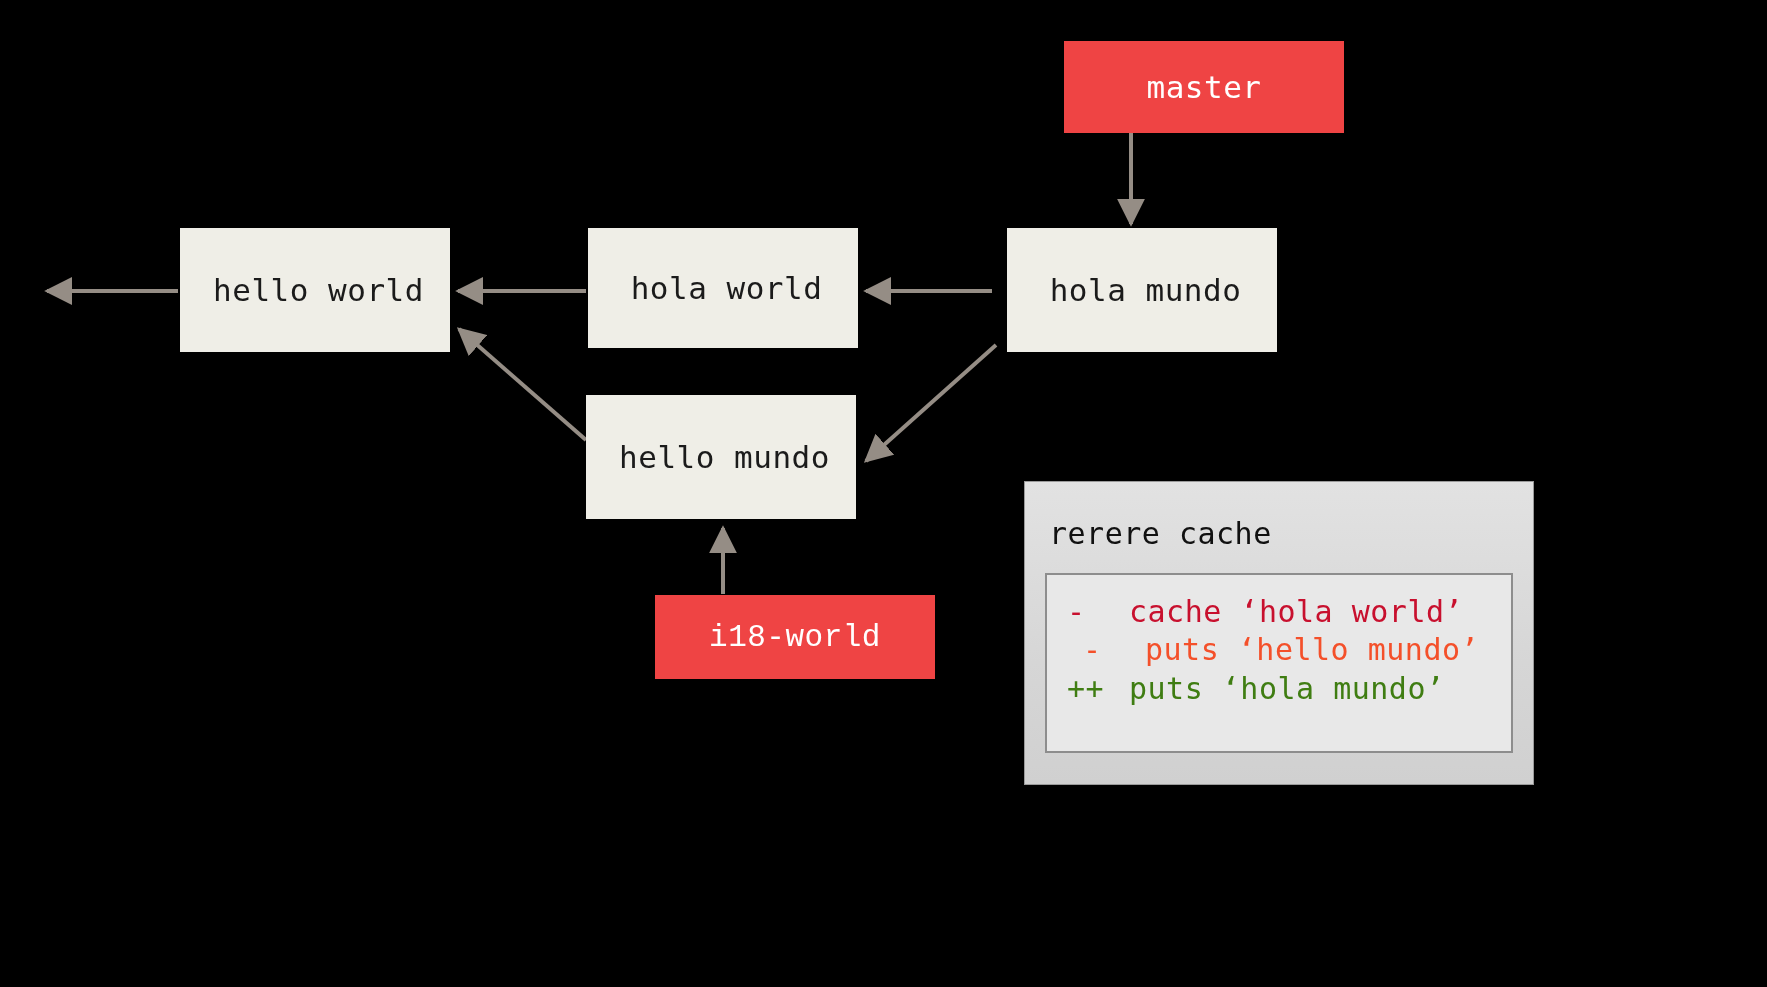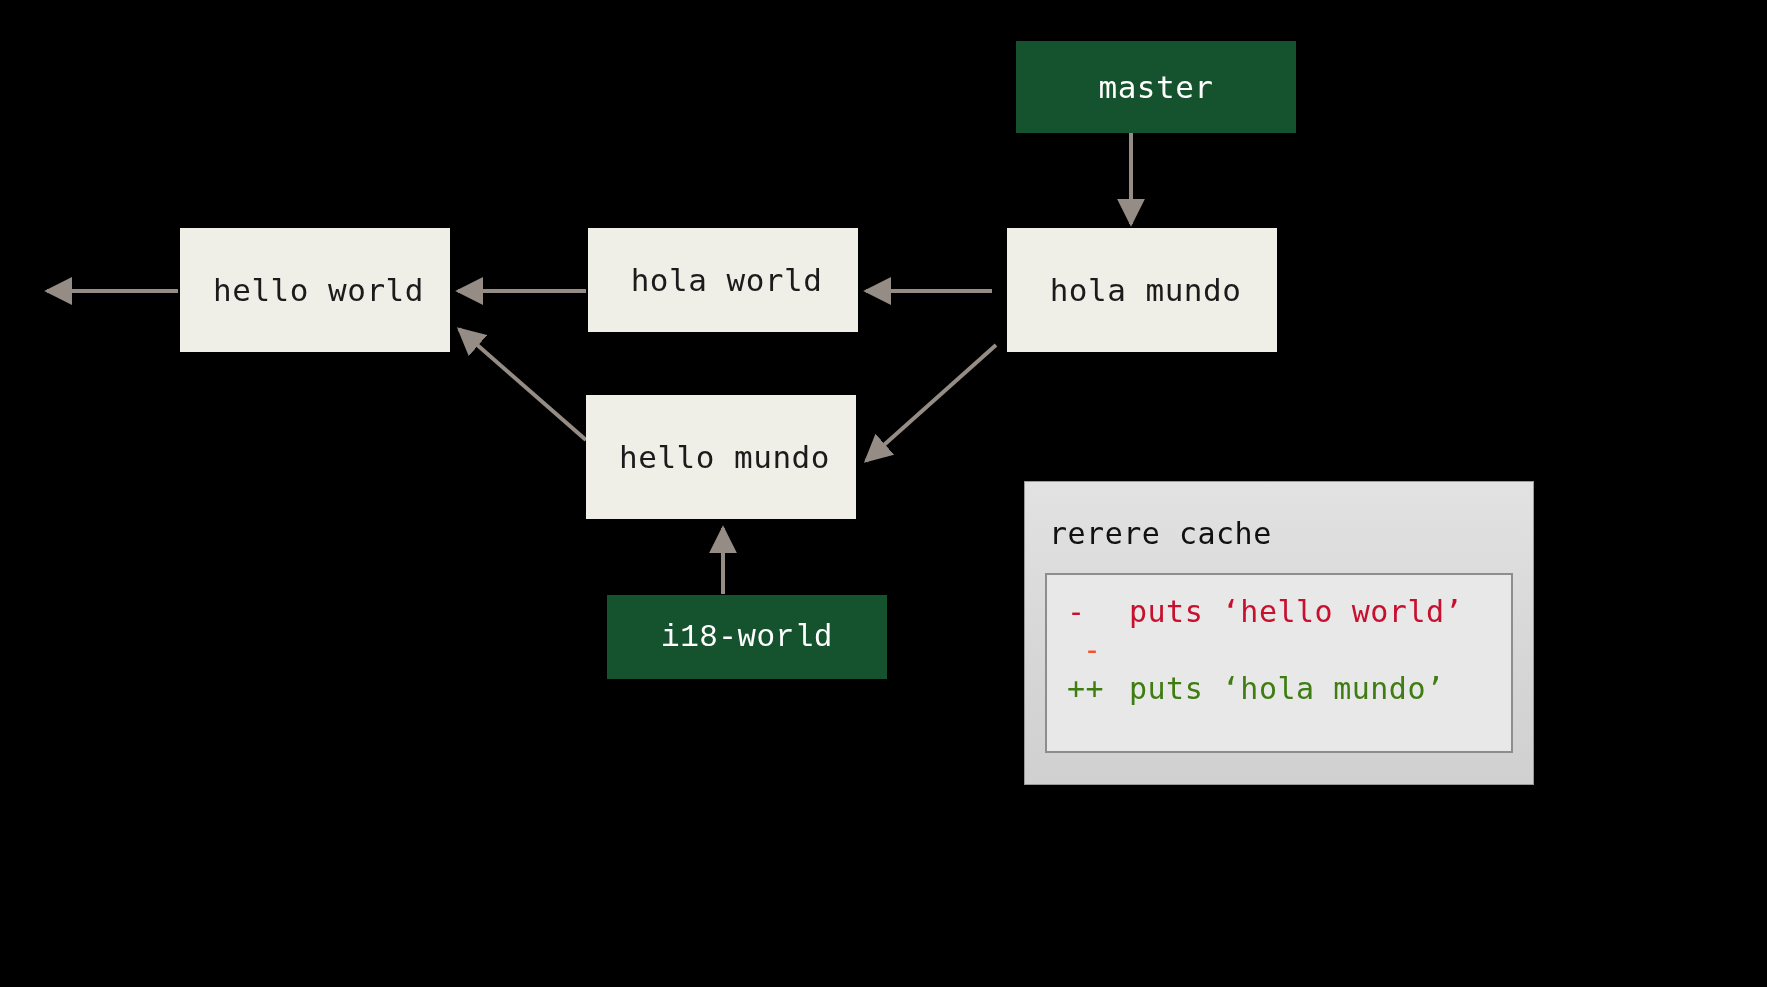--- a/index.html
+++ b/index.html
@@ -31,24 +31,25 @@
     box-sizing: border-box;
   }
   .commit {
     background: #efeee7;
     color: #1b1b1b;
     font-size: 31px;
     letter-spacing: 0.5px;
     padding-left: 7px;
   }
   .branch {
-    background: #14532d;
+    background: #ef4444;
     color: #ffffff;
     font-size: 31px;
     letter-spacing: 0.5px;
+    margin-left: 48px;
   }
   
   #rerere-panel {
     position: absolute;
     left: 1024px;
     top: 481px;
     width: 510px;
     height: 304px;
     box-sizing: border-box;
     background: linear-gradient(180deg, #e2e2e2 0%, #d6d6d6 60%, #d0d0d0 100%);
@@ -113,21 +114,21 @@
 
     <line x1="996" y1="345" x2="866" y2="461" stroke="#958d85" stroke-width="4" marker-end="url(#ah)"></line>
 
     <line x1="723" y1="594" x2="723" y2="528" stroke="#958d85" stroke-width="4" marker-end="url(#ah)"></line>
   </svg>
 
   <div class="node commit" style="left:180px;top:228px;width:270px;height:124px;">
     <span>hello world</span>
   </div>
 
-  <div class="node commit" style="left:588px;top:228px;width:270px;height:104px;">
+  <div class="node commit" style="left:588px;top:228px;width:270px;height:120px;">
     <span>hola world</span>
   </div>
 
   <div class="node commit" style="left:994px;top:228px;width:270px;height:124px;margin-left:13px;">
     <span>hola mundo</span>
   </div>
 
   <div class="node commit" style="left:586px;top:395px;width:270px;height:124px;text-align:right;">
     <span>hello mundo</span>
   </div>
@@ -139,24 +140,25 @@
   <div class="node branch" style="left:607px;top:595px;width:280px;height:84px;font-family:Liberation Mono, monospace;">
     <span>i18-world</span>
   </div>
 
   <div id="rerere-panel">
     <div id="rerere-title">rerere cache</div>
 
     <div id="rerere-code">
       <div class="code-line">
         <span class="code-mark line-del1">-</span>
-        <span class="line-del1">puts ‘hello world’</span>
+        <span class="line-del1">cache ‘hola world’</span>
       </div>
       <div class="code-line">
         <span class="code-mark indent line-del2">-</span>
+        <span class="line-del2">puts ‘hello mundo’</span>
       </div>
       <div class="code-line">
         <span class="code-mark line-add">++</span>
         <span class="line-add">puts ‘hola mundo’</span>
       </div>
     </div>
   </div>
 
 </div>
 

